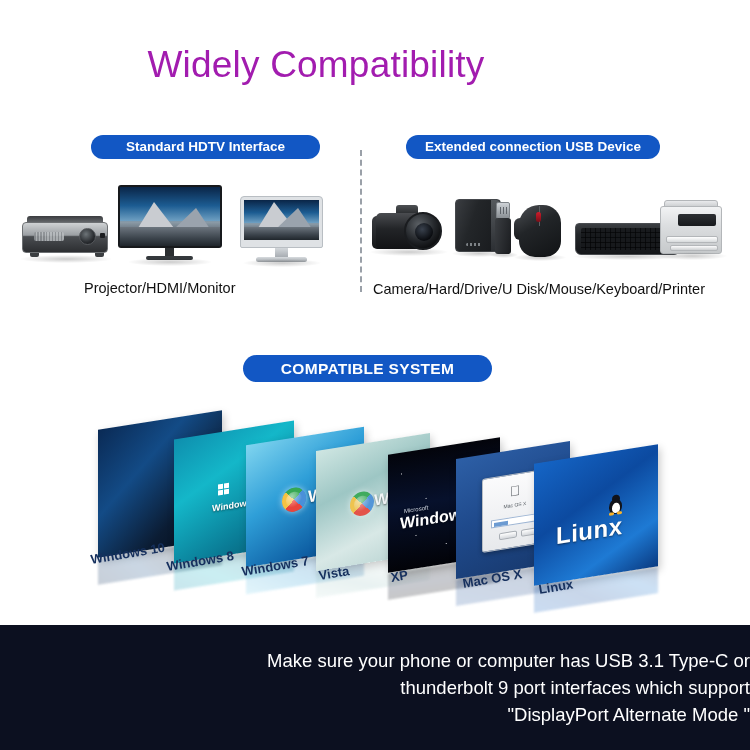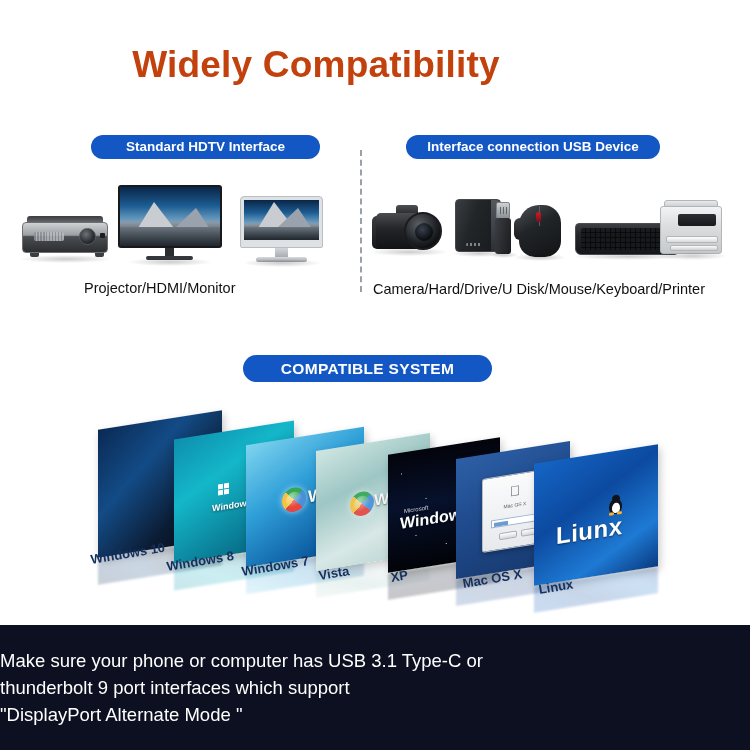--- a/index.html
+++ b/index.html
@@ -10,23 +10,23 @@
     position: relative;
     overflow: hidden;
   }
 
   
   .page-title {
     position: absolute;
     top: 44px; left: 0; width: 632px;
     text-align: center;
     font-size: 37px;
-    font-weight: 700;
+    font-weight: 400;
     letter-spacing: .2px;
-    color: #c2410c;
+    color: #a21caf;
   }
 
   
   .badge {
     position: absolute;
     height: 24px;
     line-height: 24px;
     border-radius: 13px;
     background: #1257c4;
     color: #ffffff;
@@ -430,38 +430,38 @@
     border-radius: 40%; background: #f7b32b;
   }
 
   
   .footer {
     position: absolute;
     left: 0; bottom: 0; width: 750px; height: 125px;
     background: #0c1020;
     display: flex;
     flex-direction: column;
-    align-items: flex-start;
+    align-items: flex-end;
     justify-content: center;
     gap: 5px;
   }
   .footer-line {
     color: #ffffff;
     font-size: 18.5px;
     text-align: center;
     white-space: nowrap;
   }
 </style>
 </head>
 <body>
 
 <div class="page-title">Widely Compatibility</div>
 
 <div class="badge badge-hdmi">Standard HDTV Interface</div>
-<div class="badge badge-usb">Interface connection USB Device</div>
+<div class="badge badge-usb">Extended connection USB Device</div>
 
 <div class="divider"></div>
 
 <div>
 
   <div>
     <div class="proj-top"></div>
     <div class="proj-body"></div>
     <div class="proj-vent"></div>
     <div class="proj-lens"></div>

